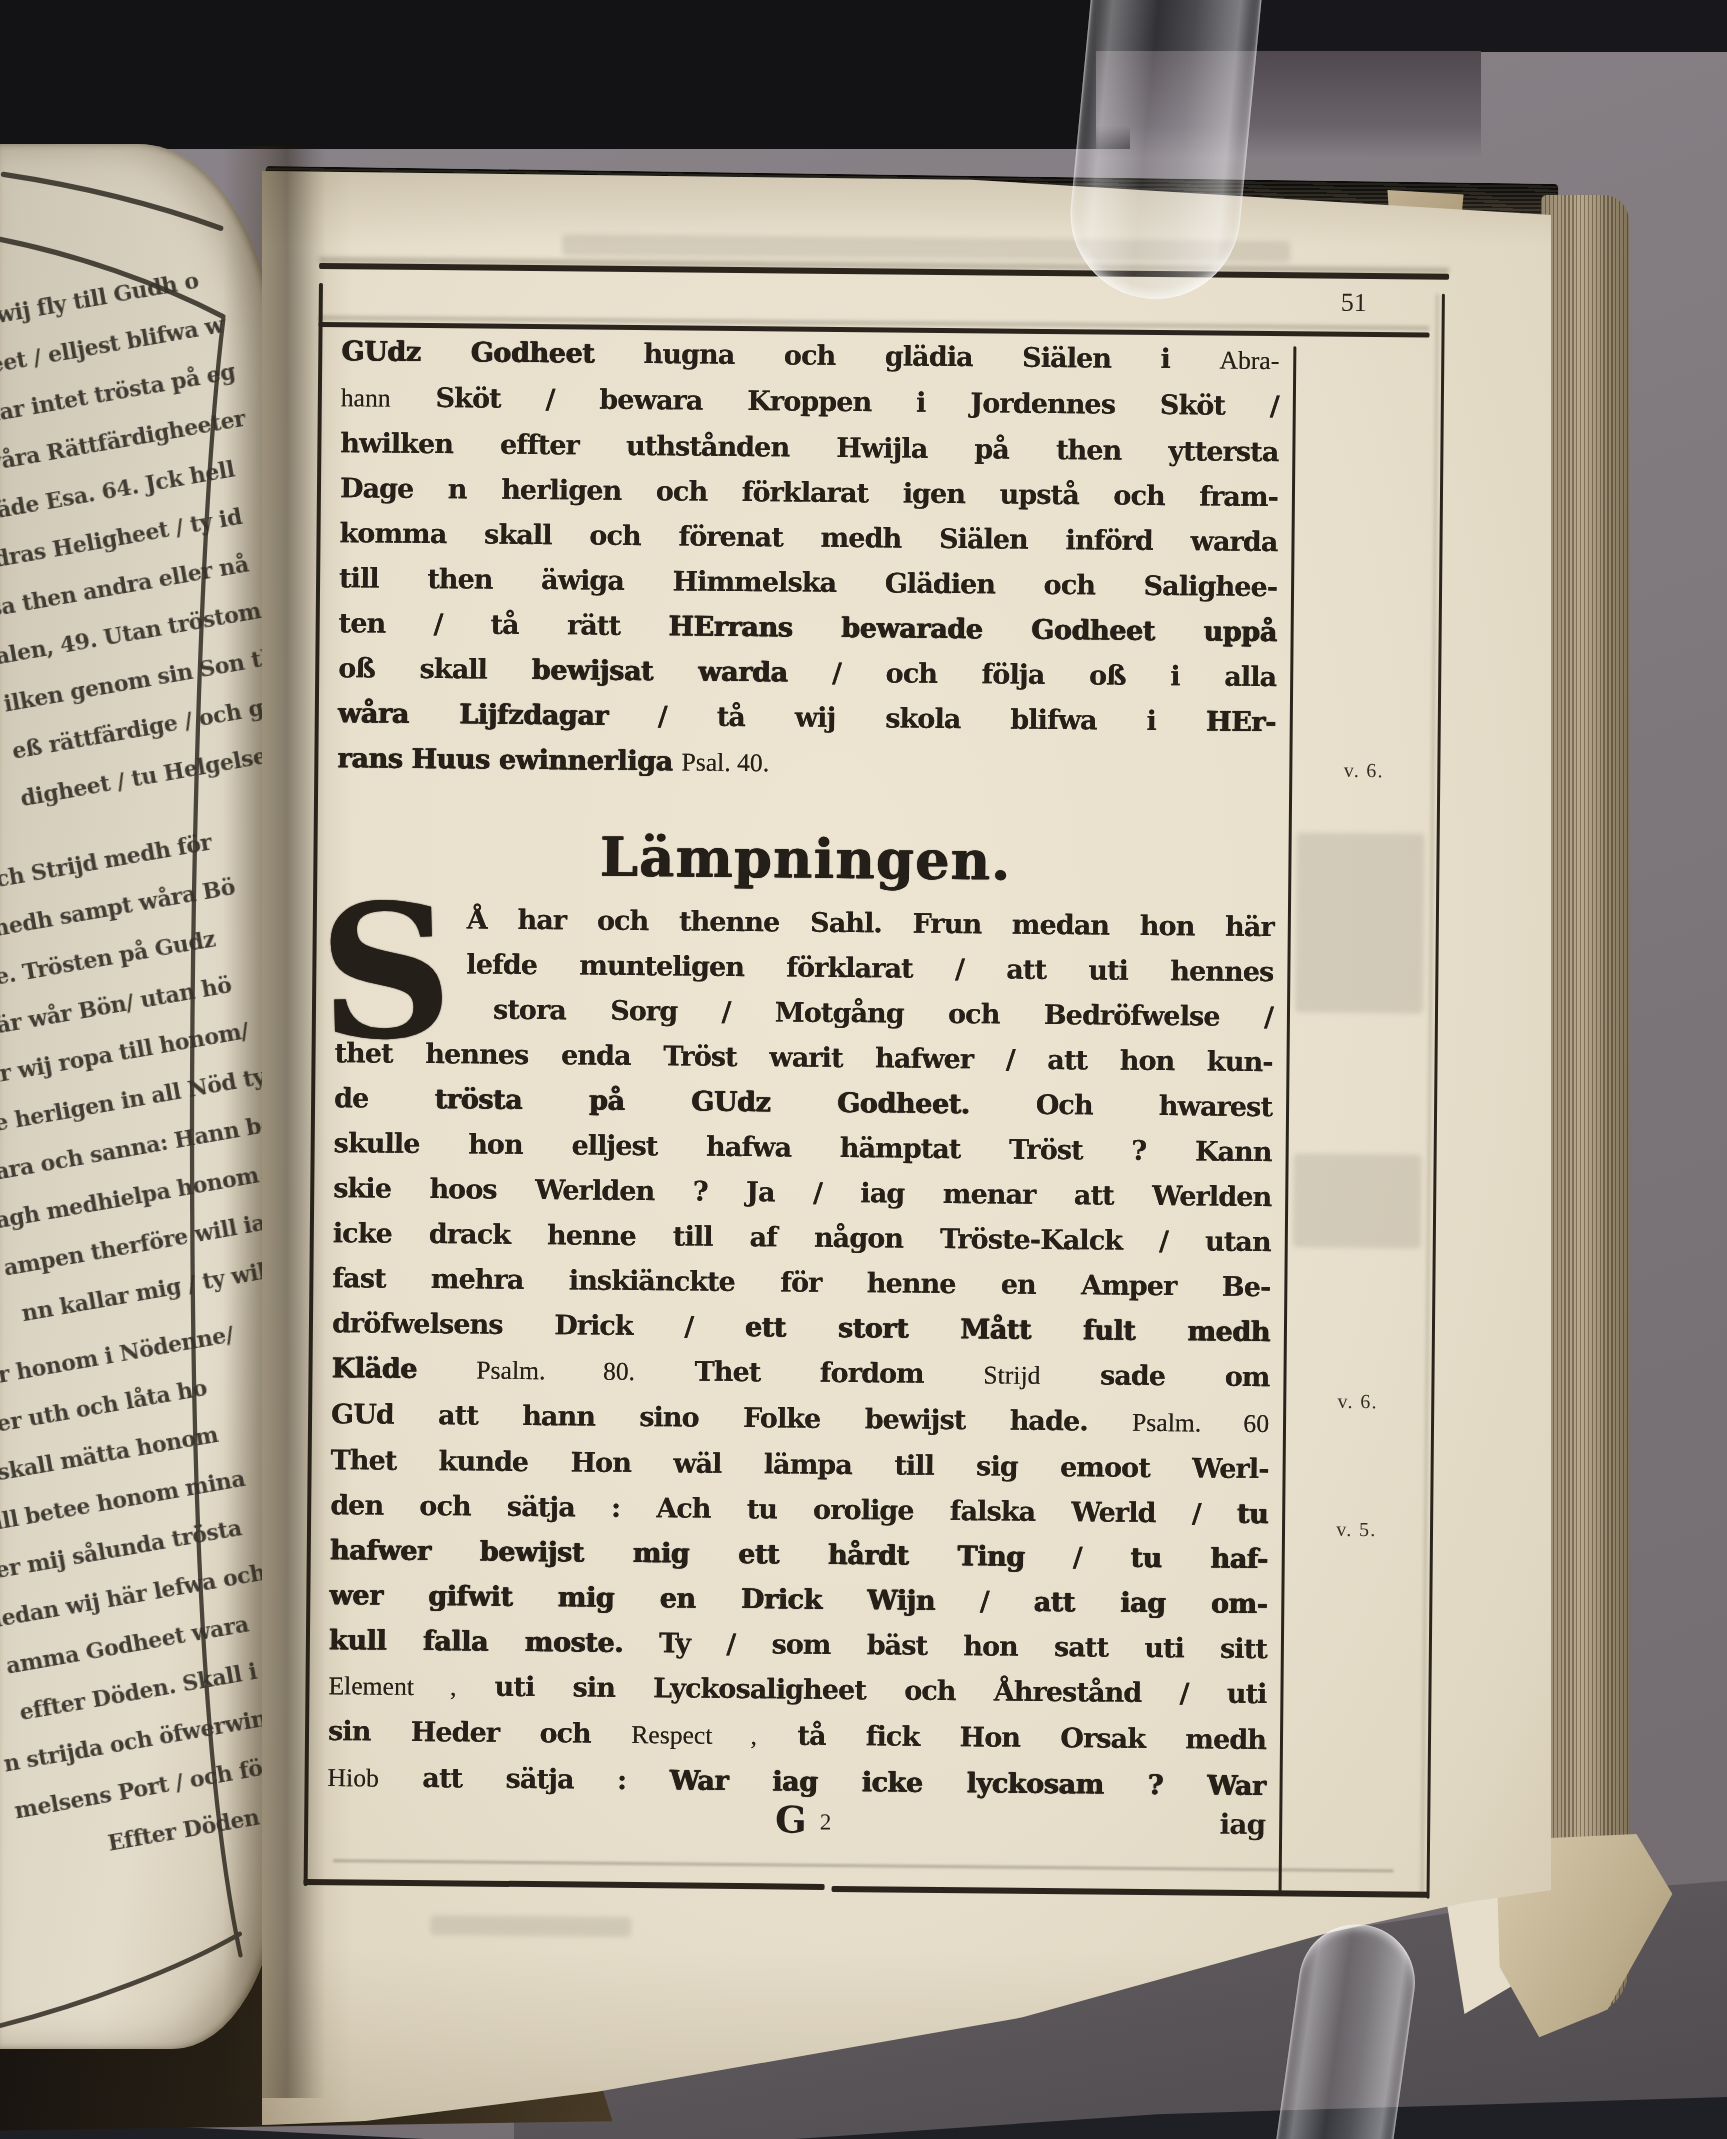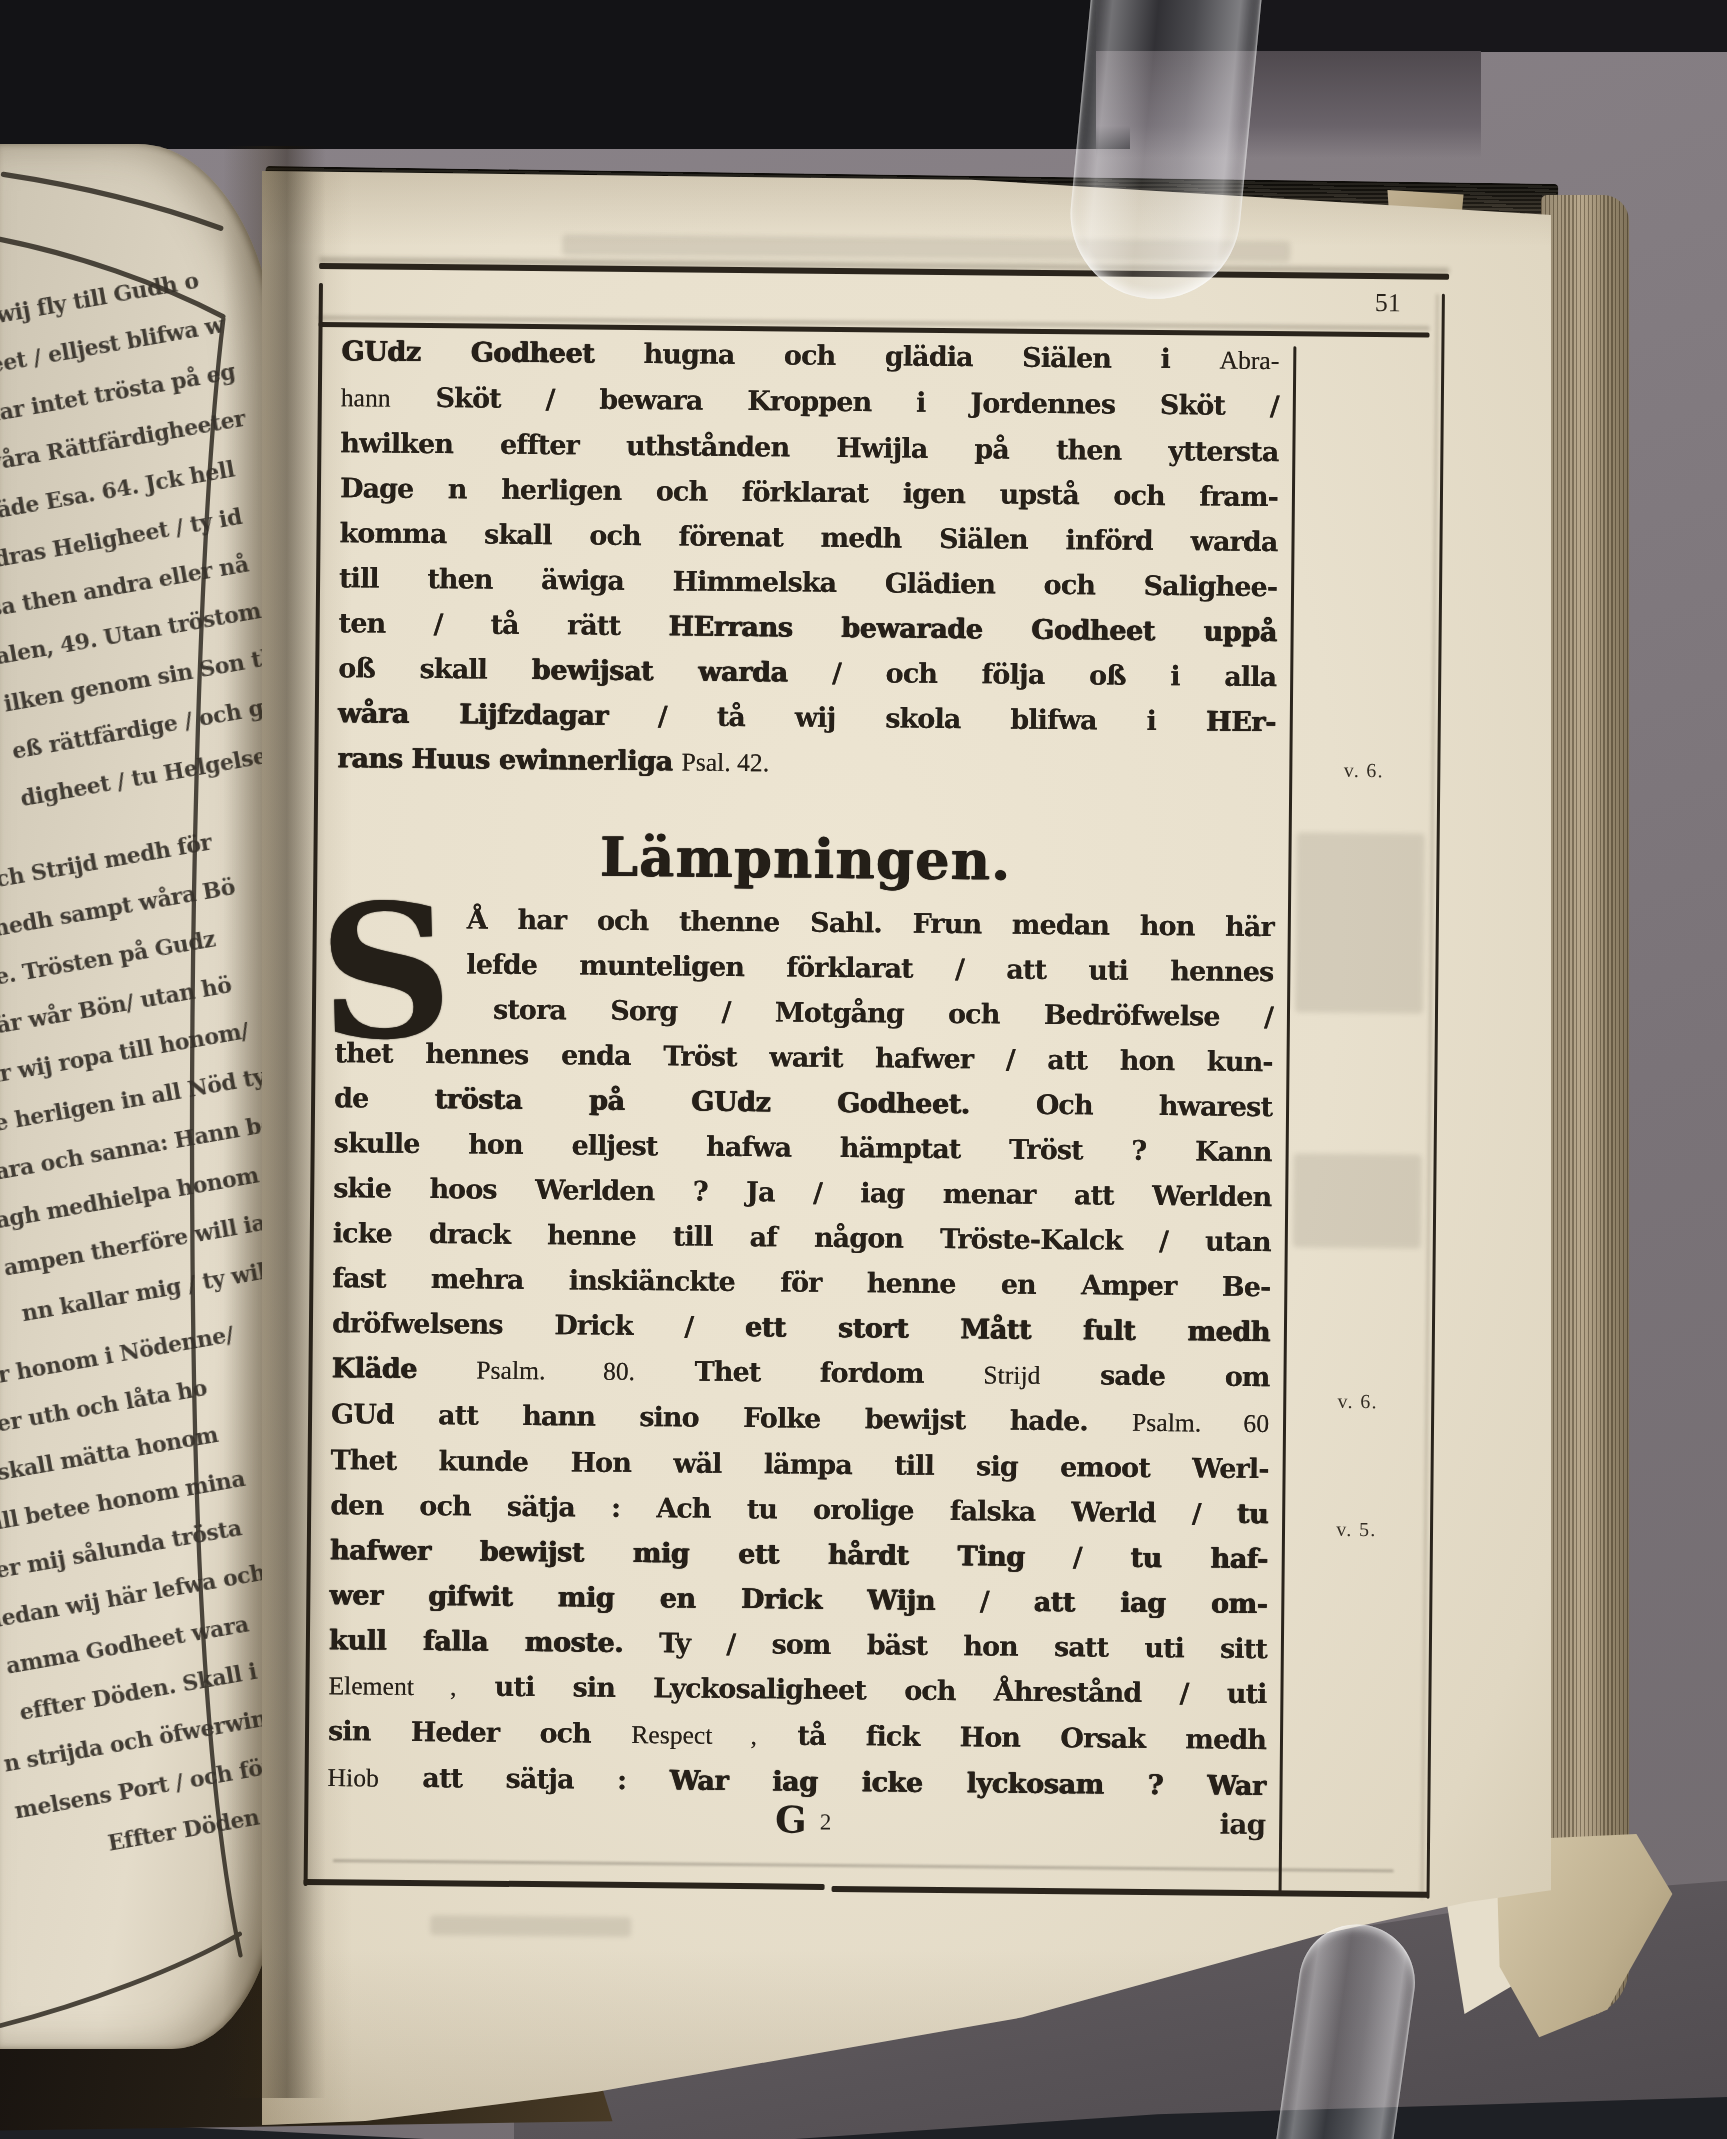--- a/index.html
+++ b/index.html
@@ -77,21 +77,21 @@
   .rule{position:absolute;background:#2a241c;border-radius:1.7px;}
   .rule-top-heavy{left:57px;top:95px;width:1130px;height:6px;box-shadow:0 -6px 4.3px rgba(60,50,35,.25);}
   .rule-frame-top{left:57px;top:154px;width:1111px;height:4.7px;box-shadow:0 -6.8px 3.4px rgba(60,50,35,.2);}
   .rule-left{left:57px;top:115px;width:3.9px;height:1603px;}
   .rule-right{left:1180px;top:115px;width:3.4px;height:1605px;box-shadow:-6px 0 3.4px rgba(60,50,35,.18);}
   .rule-inner{left:1032px;top:169px;width:3px;height:1547px;}
   .rule-bot-ghost{left:86px;top:1691px;width:1061px;height:3.4px;opacity:.25;filter:blur(1.3px);}
   .rule-bot-a{left:57px;top:1711px;width:521px;height:5.6px;}
   .rule-bot-b{left:585px;top:1713px;width:597px;height:5.6px;}
 
-  .pagenum{left:1079px;top:110px;width:60px;text-align:right;
+  .pagenum{left:1079px;top:110px;width:60px;text-align:left;
     font-family:"Liberation Serif",serif;font-size:26px;color:#2a241c;}
 
   .textcol{left:80px;width:938px;font-size:27px;line-height:45px;color:#262019;
     text-shadow:0 0 0.6px rgba(38,32,25,.75);}
   #para1{top:160px;} #para2{top:727px;}
   .tline{white-space:nowrap;text-align:justify;text-align-last:justify;}
   .tline.no-j{text-align-last:left;}
   .tline.ind1{padding-left:131px;}
   .tline.ind2{padding-left:158px;}
   .s-f{font-weight:700;letter-spacing:-0.9px;}
@@ -218,21 +218,21 @@
     <div class="abs textcol" id="para1">
         <div class="tline"><span class="s-b">GUdz Godheet</span><span class="s-f"> hugna och glädia Siälen i </span><span class="s-r">Abra-</span></div>
         <div class="tline"><span class="s-r">hann</span><span class="s-f"> Sköt / bewara Kroppen i Jordennes Sköt /</span></div>
         <div class="tline"><span class="s-f">hwilken effter uthstånden Hwijla på then yttersta</span></div>
         <div class="tline"><span class="s-f">Dage n herligen och förklarat igen upstå och fram-</span></div>
         <div class="tline"><span class="s-f">komma skall och förenat medh Siälen införd warda</span></div>
         <div class="tline"><span class="s-f">till then äwiga Himmelska Glädien och Salighee-</span></div>
         <div class="tline"><span class="s-f">ten / tå rätt </span><span class="s-b">HErrans bewarade Godheet uppå</span></div>
         <div class="tline"><span class="s-f">oß skall </span><span class="s-b">bewijsat warda</span><span class="s-f"> / och följa oß i alla</span></div>
         <div class="tline"><span class="s-b">wåra Lijfzdagar</span><span class="s-f"> / tå wij skola blifwa i </span><span class="s-b">HEr-</span></div>
-        <div class="tline no-j"><span class="s-b">rans Huus ewinnerliga </span><span class="s-r">Psal. 42.</span></div>
+        <div class="tline no-j"><span class="s-b">rans Huus ewinnerliga </span><span class="s-r">Psal. 40.</span></div>
       </div>
 
     <div class="abs heading">Lämpningen.</div>
 
     <div class="abs dropcap">S</div>
     <div class="abs textcol" id="para2">
         <div class="tline ind1"><span class="s-f">Å har och thenne Sahl. Frun medan hon här</span></div>
         <div class="tline ind1"><span class="s-f">lefde munteligen förklarat /  att uti hennes</span></div>
         <div class="tline ind2"><span class="s-f">stora Sorg /  Motgång och Bedröfwelse /</span></div>
         <div class="tline"><span class="s-f">thet hennes enda Tröst warit hafwer / att hon kun-</span></div>

